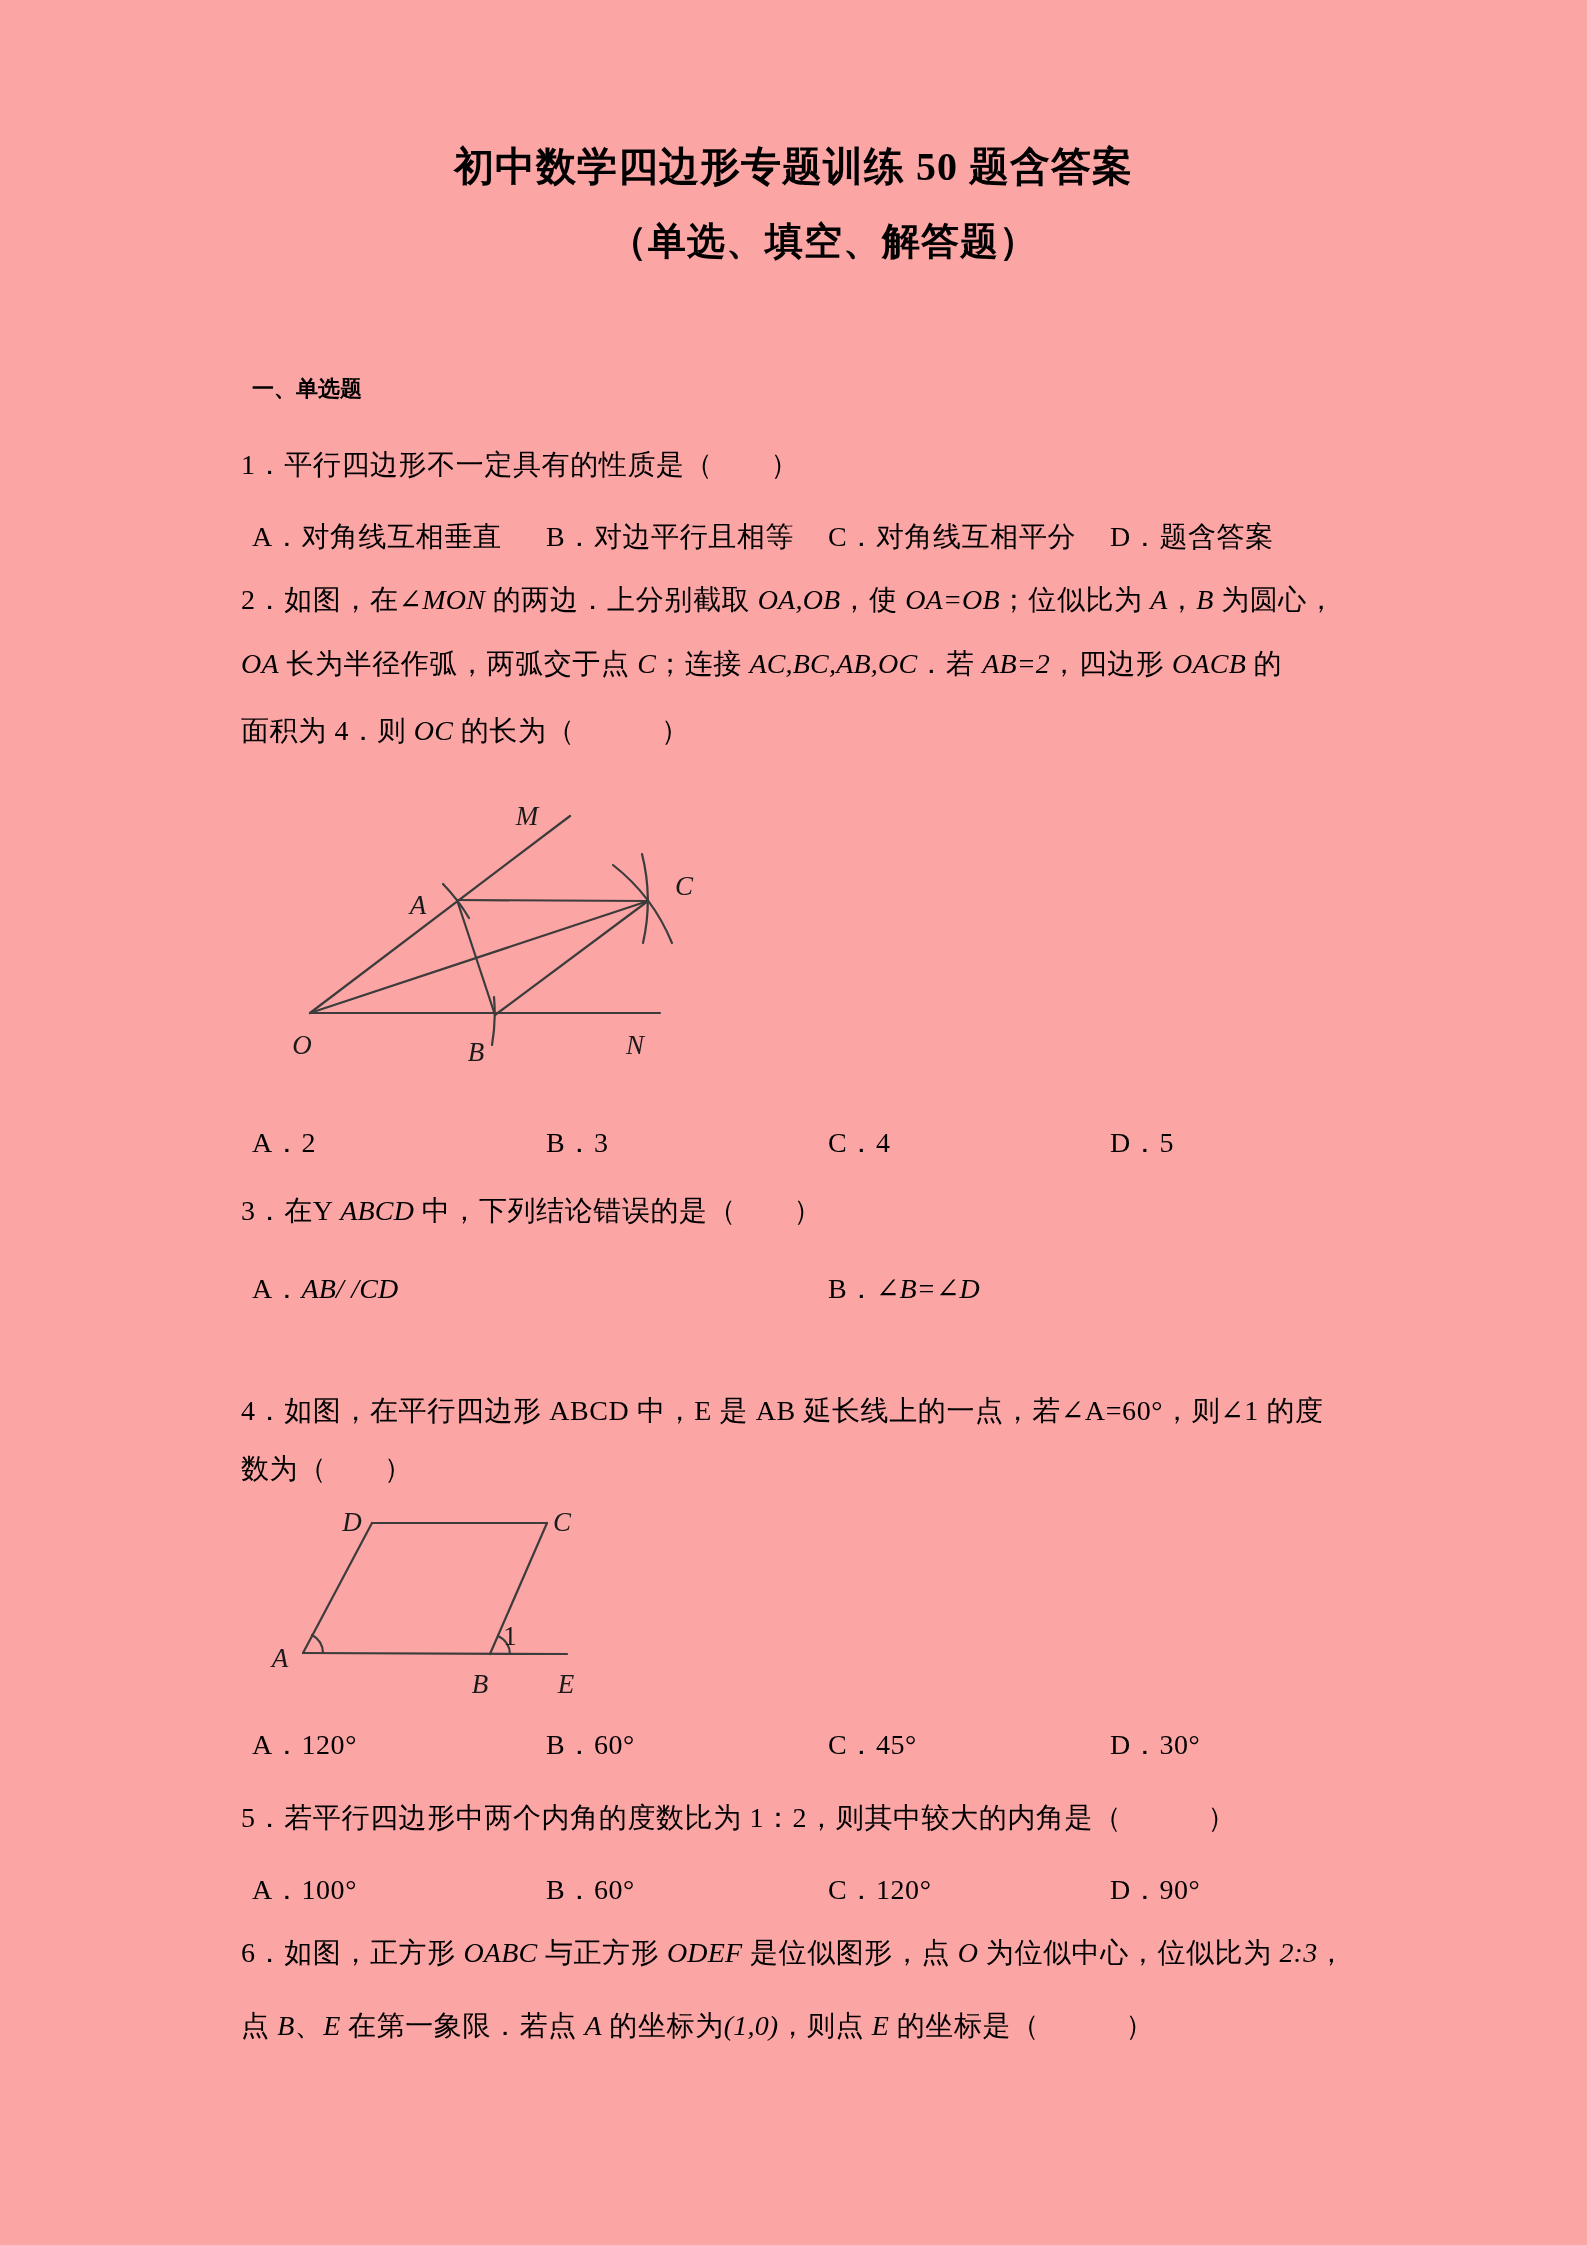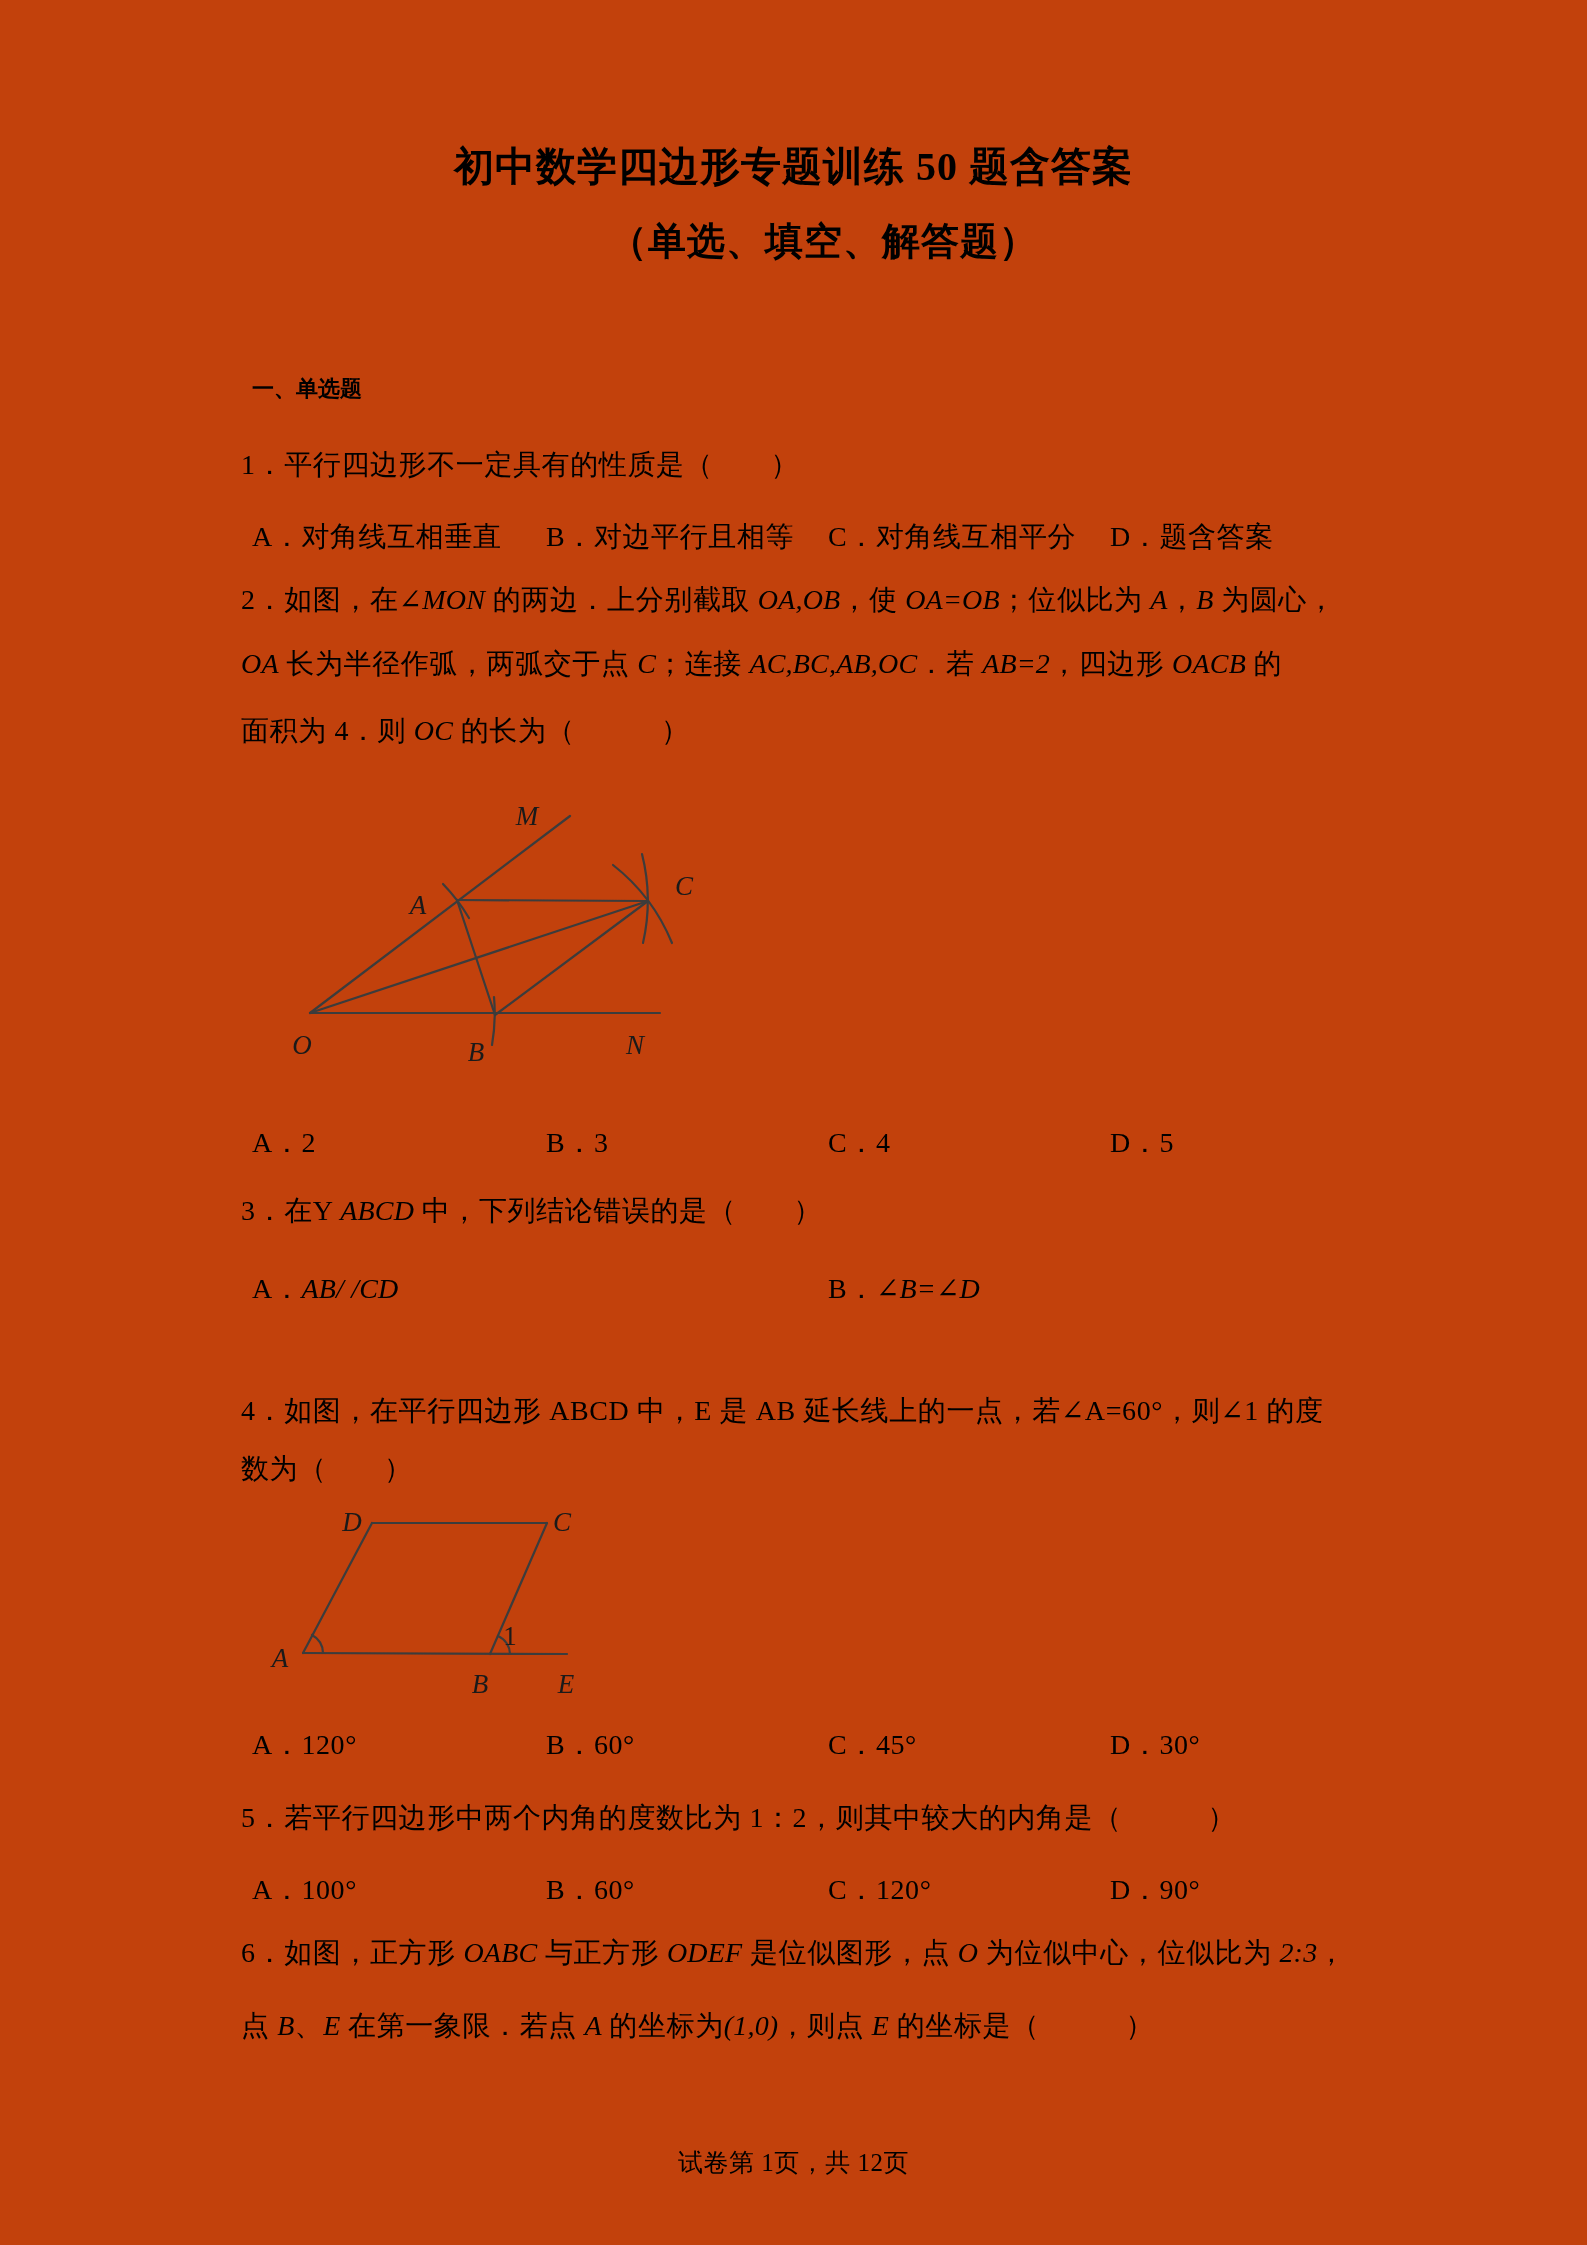--- a/index.html
+++ b/index.html
@@ -1,17 +1,17 @@
 <!DOCTYPE html>
 <html lang="zh"><head>
 <meta charset="utf-8">
 <style>
   html,body { margin:0; padding:0; background:#ffffff; }
   .page {
-    position:relative; width:1587px; height:2245px; background:#c2410c;
+    position:relative; width:1587px; height:2245px; background:#fca5a5;
     font-family:"Liberation Serif","DejaVu Serif",serif; color:#000;
     overflow:hidden;
   }
   .center-line { position:absolute; left:0; width:1587px; text-align:center; white-space:nowrap; }
   .doc-title    { font-size:40px; font-weight:700; letter-spacing:1px; }
   .doc-subtitle { font-size:38px; font-weight:700; letter-spacing:1px;padding-left:30px; }
   .section-heading { position:absolute; left:252px; font-size:22px; font-weight:700; white-space:nowrap; }
   .t-line { position:absolute; left:241px; font-size:28px; white-space:nowrap; letter-spacing:0.6px; }
   .math { font-style:italic; font-family:"Liberation Serif","DejaVu Serif","DejaVu Sans",serif; letter-spacing:0.2px; }
   .opt-row { position:absolute; left:252px; width:1120px; height:42px; }
@@ -110,15 +110,14 @@
   <div class="opt-row" style="top:1871px">
     <span class="opt col0"><span>A．100°</span></span>
     <span class="opt col1"><span>B．60°</span></span>
     <span class="opt col2"><span>C．120°</span></span>
     <span class="opt col3"><span>D．90°</span></span>
   </div>
 
   <div class="t-line" style="top:1934px"><span>6．如图，正方形 </span><span class="math">OABC</span><span> 与正方形 </span><span class="math">ODEF</span><span> 是位似图形，点 </span><span class="math">O</span><span> 为位似中心，位似比为 </span><span class="math">2:3</span><span>，</span></div>
   <div class="t-line" style="top:2007px"><span>点 </span><span class="math">B</span><span>、</span><span class="math">E</span><span> 在第一象限．若点 </span><span class="math">A</span><span> 的坐标为</span><span class="math">(1,0)</span><span>，则点 </span><span class="math">E</span><span> 的坐标是（　　　）</span></div>
 
-  <div class="footer center-line" style="top:2146px">试卷第 1页，共 12页</div>
 
 </div>
 
 </body></html>

